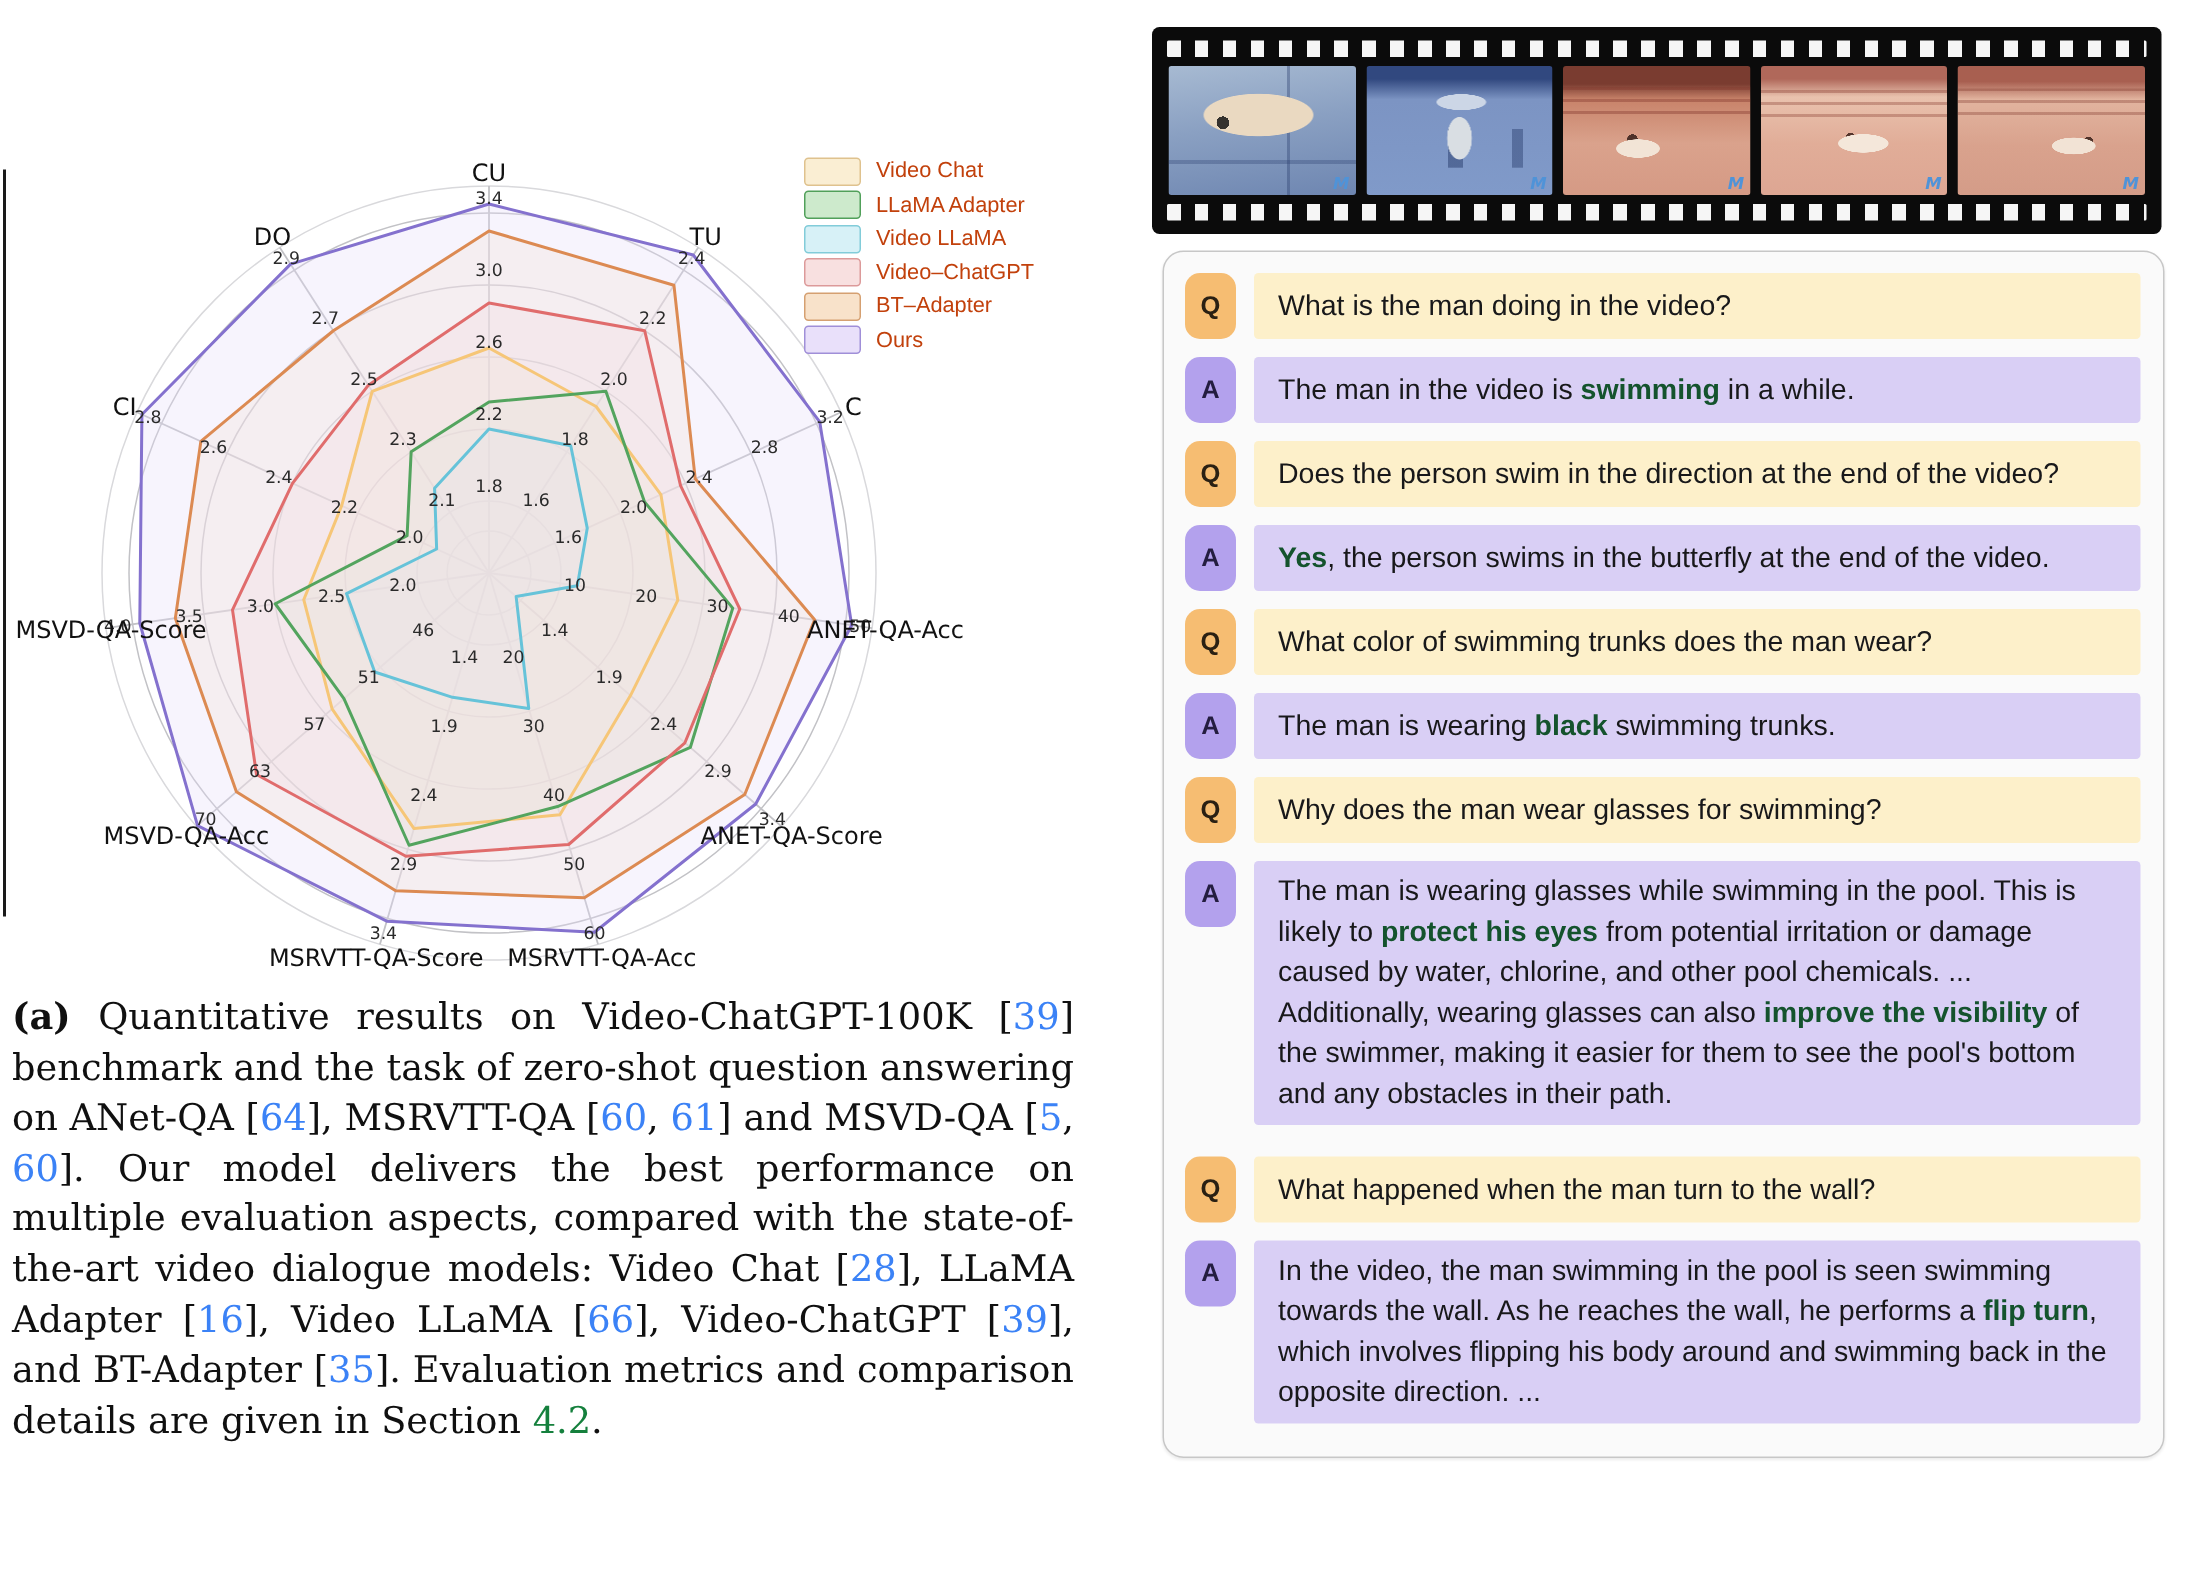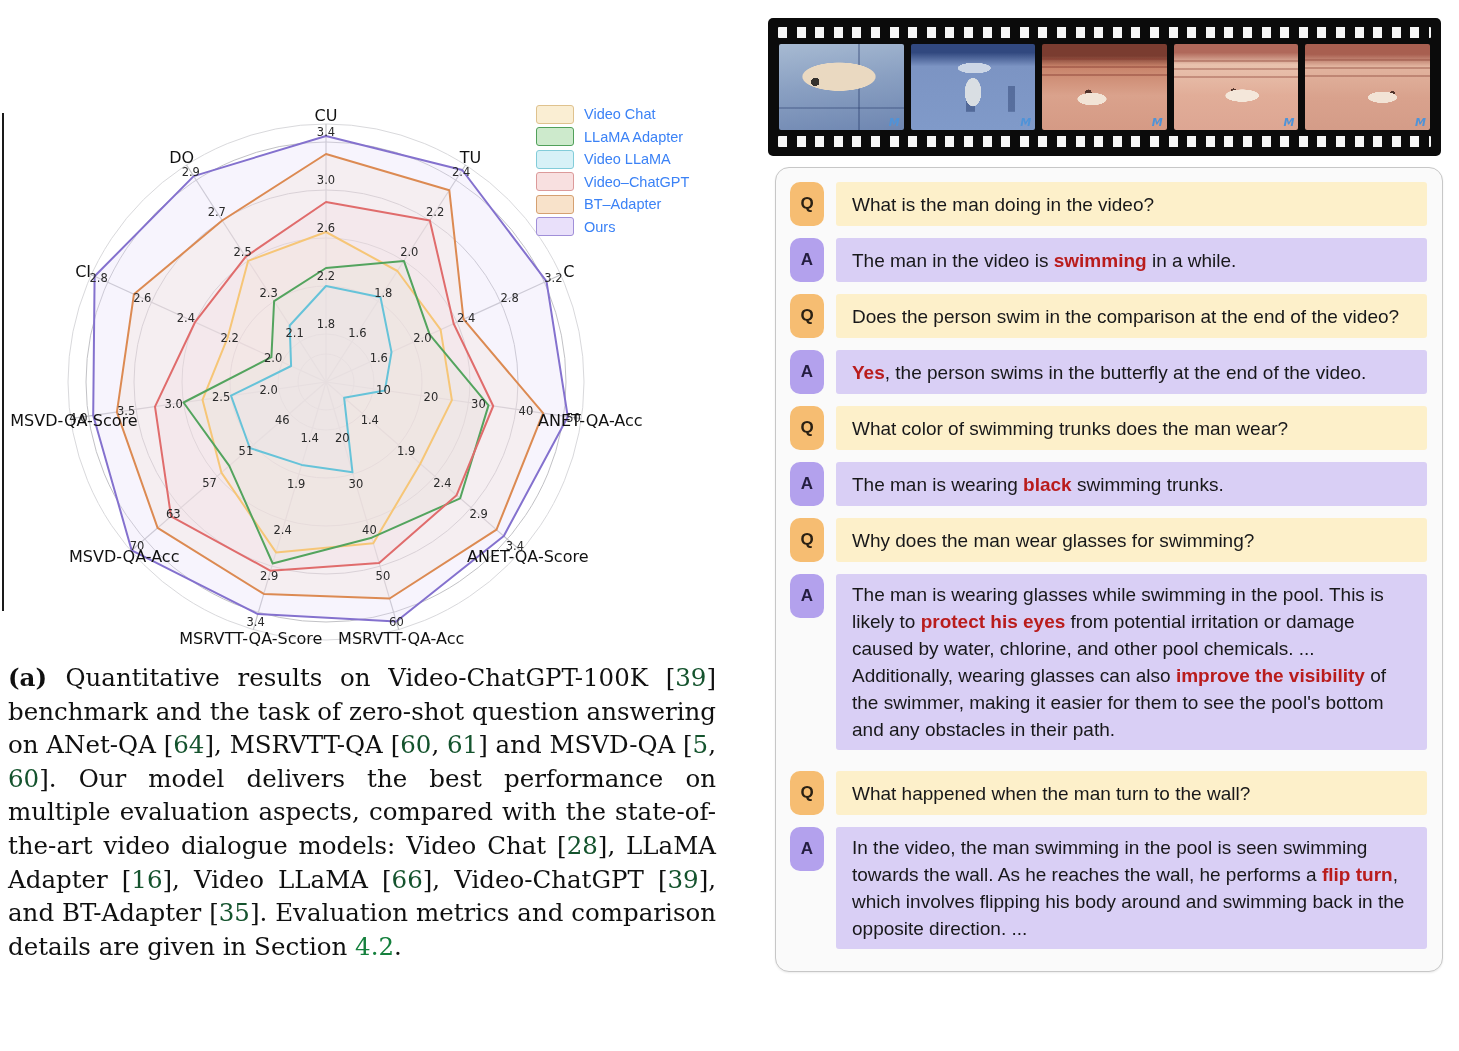--- a/index.html
+++ b/index.html
@@ -8,27 +8,27 @@
 
   
   .panel-a{position:absolute;left:8px;top:85px;width:730px;height:966px;}
   .edge-rule{position:absolute;left:-6px;top:28px;width:2px;height:498px;background:#1a1a1a;}
   .radar-wrap{position:absolute;left:0;top:0;width:730px;height:578px;}
   svg text.tick{font-family:"DejaVu Sans",sans-serif;font-size:11.5px;fill:#2a2a2a;}
   svg text.axlb{font-family:"DejaVu Sans",sans-serif;font-size:16px;fill:#111;}
   .legend{position:absolute;left:528px;top:18px;}
   .lg-row{display:flex;align-items:center;height:22.5px;}
   .lg-sw{width:38px;height:19px;border-radius:3px;border:1.6px solid;box-sizing:border-box;margin-right:10px;flex:none;}
-  .lg-lb{font-size:14.5px;color:#3b82f6;white-space:nowrap;}
+  .lg-lb{font-size:14.5px;color:#c2410c;white-space:nowrap;}
 
   .caption{position:absolute;left:0;top:576px;width:708px;
     font-family:"DejaVu Serif","Liberation Serif",serif;font-size:24.5px;line-height:33.6px;
     text-align:justify;color:#101010;}
   .seg-b{font-weight:bold;}
-  .seg-cite{color:#14532d;}
+  .seg-cite{color:#3b82f6;}
   .seg-ref{color:#15803d;}
 
   
   .panel-b{position:absolute;left:765px;top:15px;width:682px;height:1035px;}
 
   .filmstrip{position:absolute;left:3px;top:3px;width:673px;height:138px;background:#0b0b0b;
     border-radius:5px;box-sizing:border-box;padding:9px 10px;}
   .sprocket{height:11px;background:repeating-linear-gradient(90deg,#f6f6f6 0 9px,transparent 9px 18.6px);
     border-radius:1px;}
   .frames{display:flex;gap:7px;height:86px;margin:6px 1px;}
@@ -68,21 +68,21 @@
   .qa-gap{margin-top:21px;}
   .badge{flex:none;width:34px;height:44px;border-radius:10px;display:flex;align-items:center;justify-content:center;
     font-weight:bold;font-size:17px;}
   .bq{background:#f6bd72;color:#2a2013;}
   .ba{background:#b3a1ed;color:#241d40;}
   .bubble{flex:1;border-radius:3px;padding:7px 16px;min-height:44px;box-sizing:border-box;
     display:flex;align-items:center;}
   .ubq{background:#fdf0ca;}
   .uba{background:#d9cff5;}
   .btxt{font-size:19px;line-height:27px;color:#18181a;}
-  .hl{color:#b91c1c;font-weight:bold;}
+  .hl{color:#14532d;font-weight:bold;}
 
   .caption-b{position:absolute;left:0;top:957px;width:688px;
     font-family:"DejaVu Serif","Liberation Serif",serif;font-size:24.5px;line-height:33.6px;
     text-align:justify;color:#101010;}
 </style>
 </head>
 <body>
 
 <div class="page">
 
@@ -248,21 +248,21 @@
         </div>
         <div class="qa-row">
           <div class="badge ba">A</div>
           <div class="bubble uba">
             <div class="btxt"><span>The man in the video is </span><span class="hl">swimming</span><span> in a while.</span></div>
           </div>
         </div>
         <div class="qa-row">
           <div class="badge bq">Q</div>
           <div class="bubble ubq">
-            <div class="btxt"><span>Does the person swim in the comparison at the end of the video?</span></div>
+            <div class="btxt"><span>Does the person swim in the direction at the end of the video?</span></div>
           </div>
         </div>
         <div class="qa-row">
           <div class="badge ba">A</div>
           <div class="bubble uba">
             <div class="btxt"><span class="hl">Yes</span><span>, the person swims in the butterfly at the end of the video.</span></div>
           </div>
         </div>
         <div class="qa-row">
           <div class="badge bq">Q</div>

